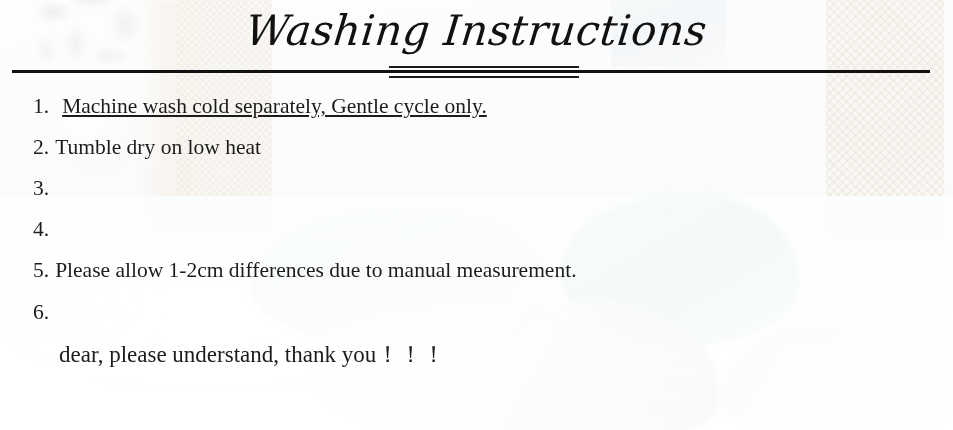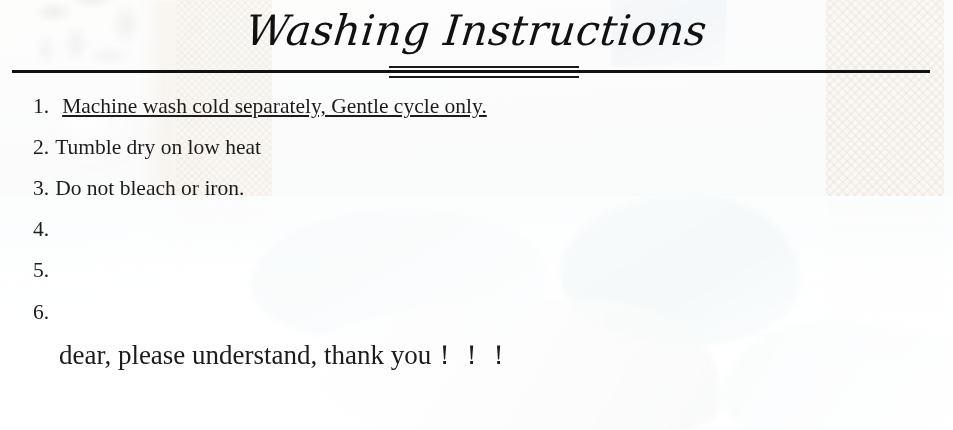--- a/index.html
+++ b/index.html
@@ -246,21 +246,21 @@
   .item.last {
     height: 43px;
     line-height: 43px;
   }
 
   .wrap-line {
     padding-left: 59px;
     height: 42px;
     line-height: 42px;
     color: #1c1c1c;
-    font-size: 27px;
+    font-size: 23px;
     white-space: nowrap;
   }
 </style>
 </head>
 <body>
 
 <div class="page">
 
   <div class="bg">
     <div class="bg-base"></div>
@@ -293,29 +293,29 @@
         <span class="txt">Machine wash cold separately, Gentle cycle only.</span>
       </li>
 
       <li class="item">
         <span class="num">2.</span>
         <span class="txt">Tumble dry on low heat</span>
       </li>
 
       <li class="item">
         <span class="num">3.</span>
-        <span class="txt">Do not bleach or iron.</span>
       </li>
 
       <li class="item">
         <span class="num">4.</span>
       </li>
 
       <li class="item">
         <span class="num">5.</span>
+        <span class="txt">Please allow 1-2cm differences due to manual measurement.</span>
       </li>
 
       <li class="item last">
         <span class="num">6.</span>
       </li>
 
       <li class="wrap-line">dear, please understand, thank you！！！</li>
 
     </ol>
 

